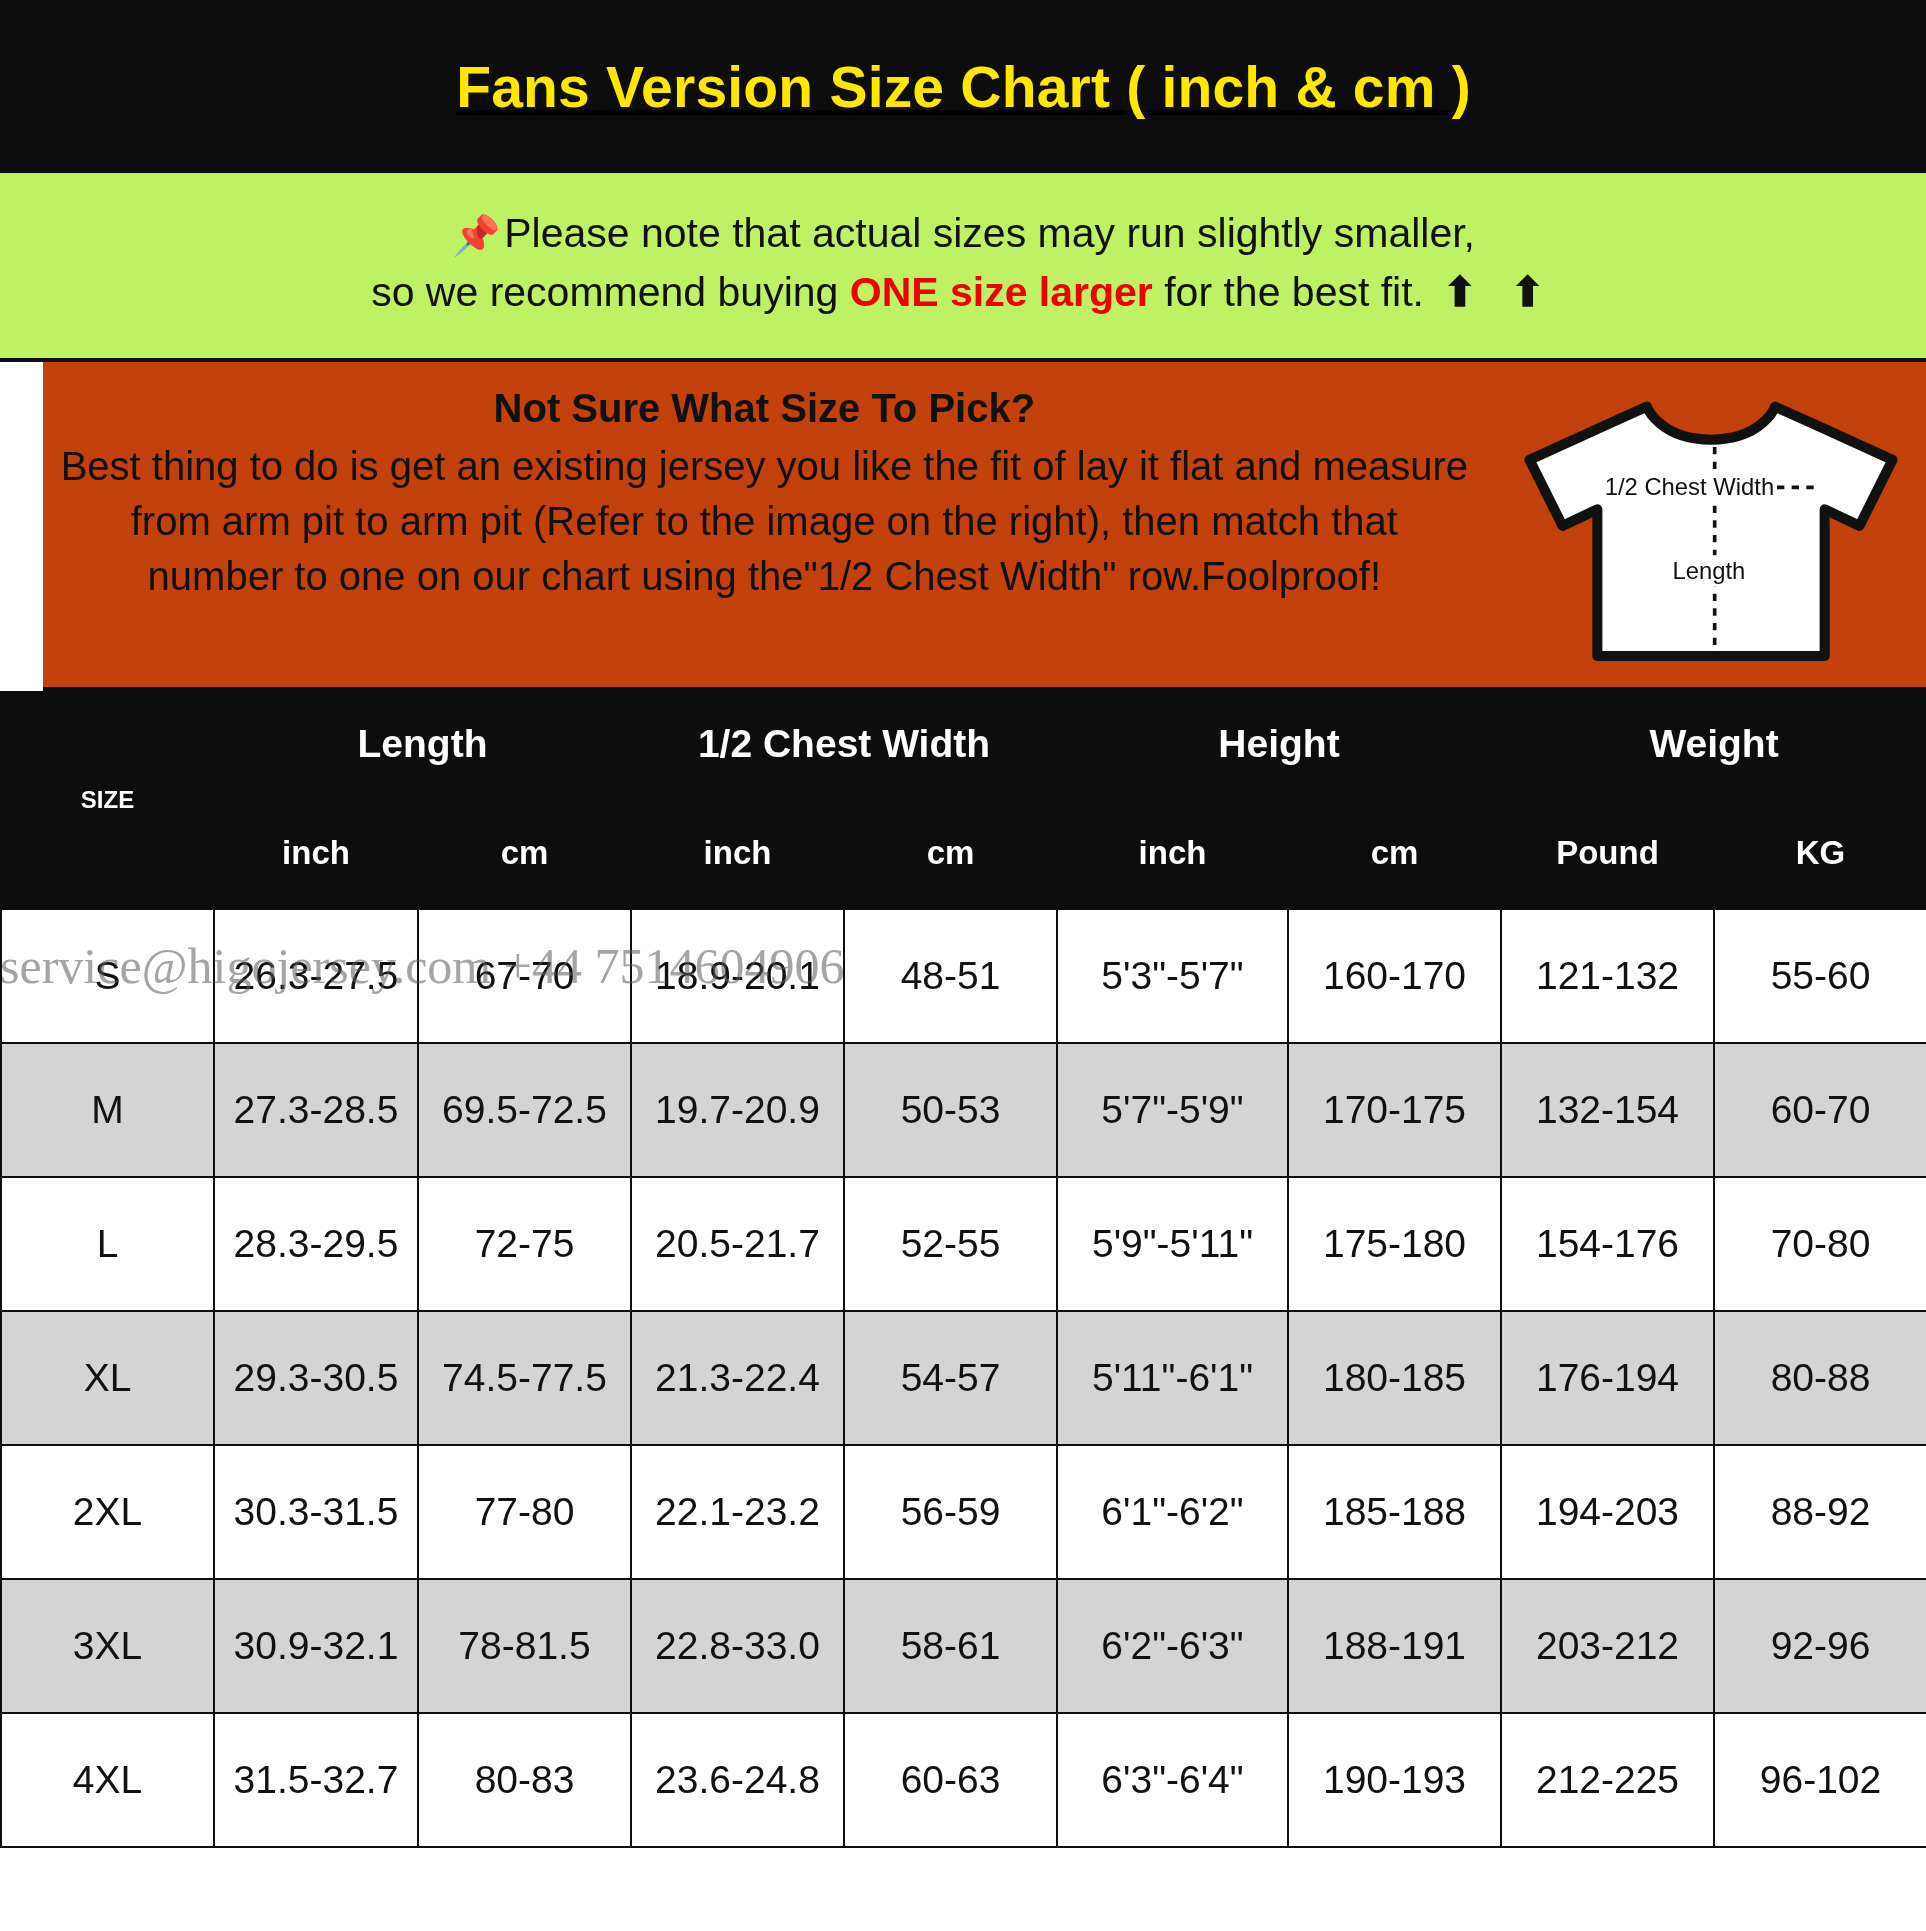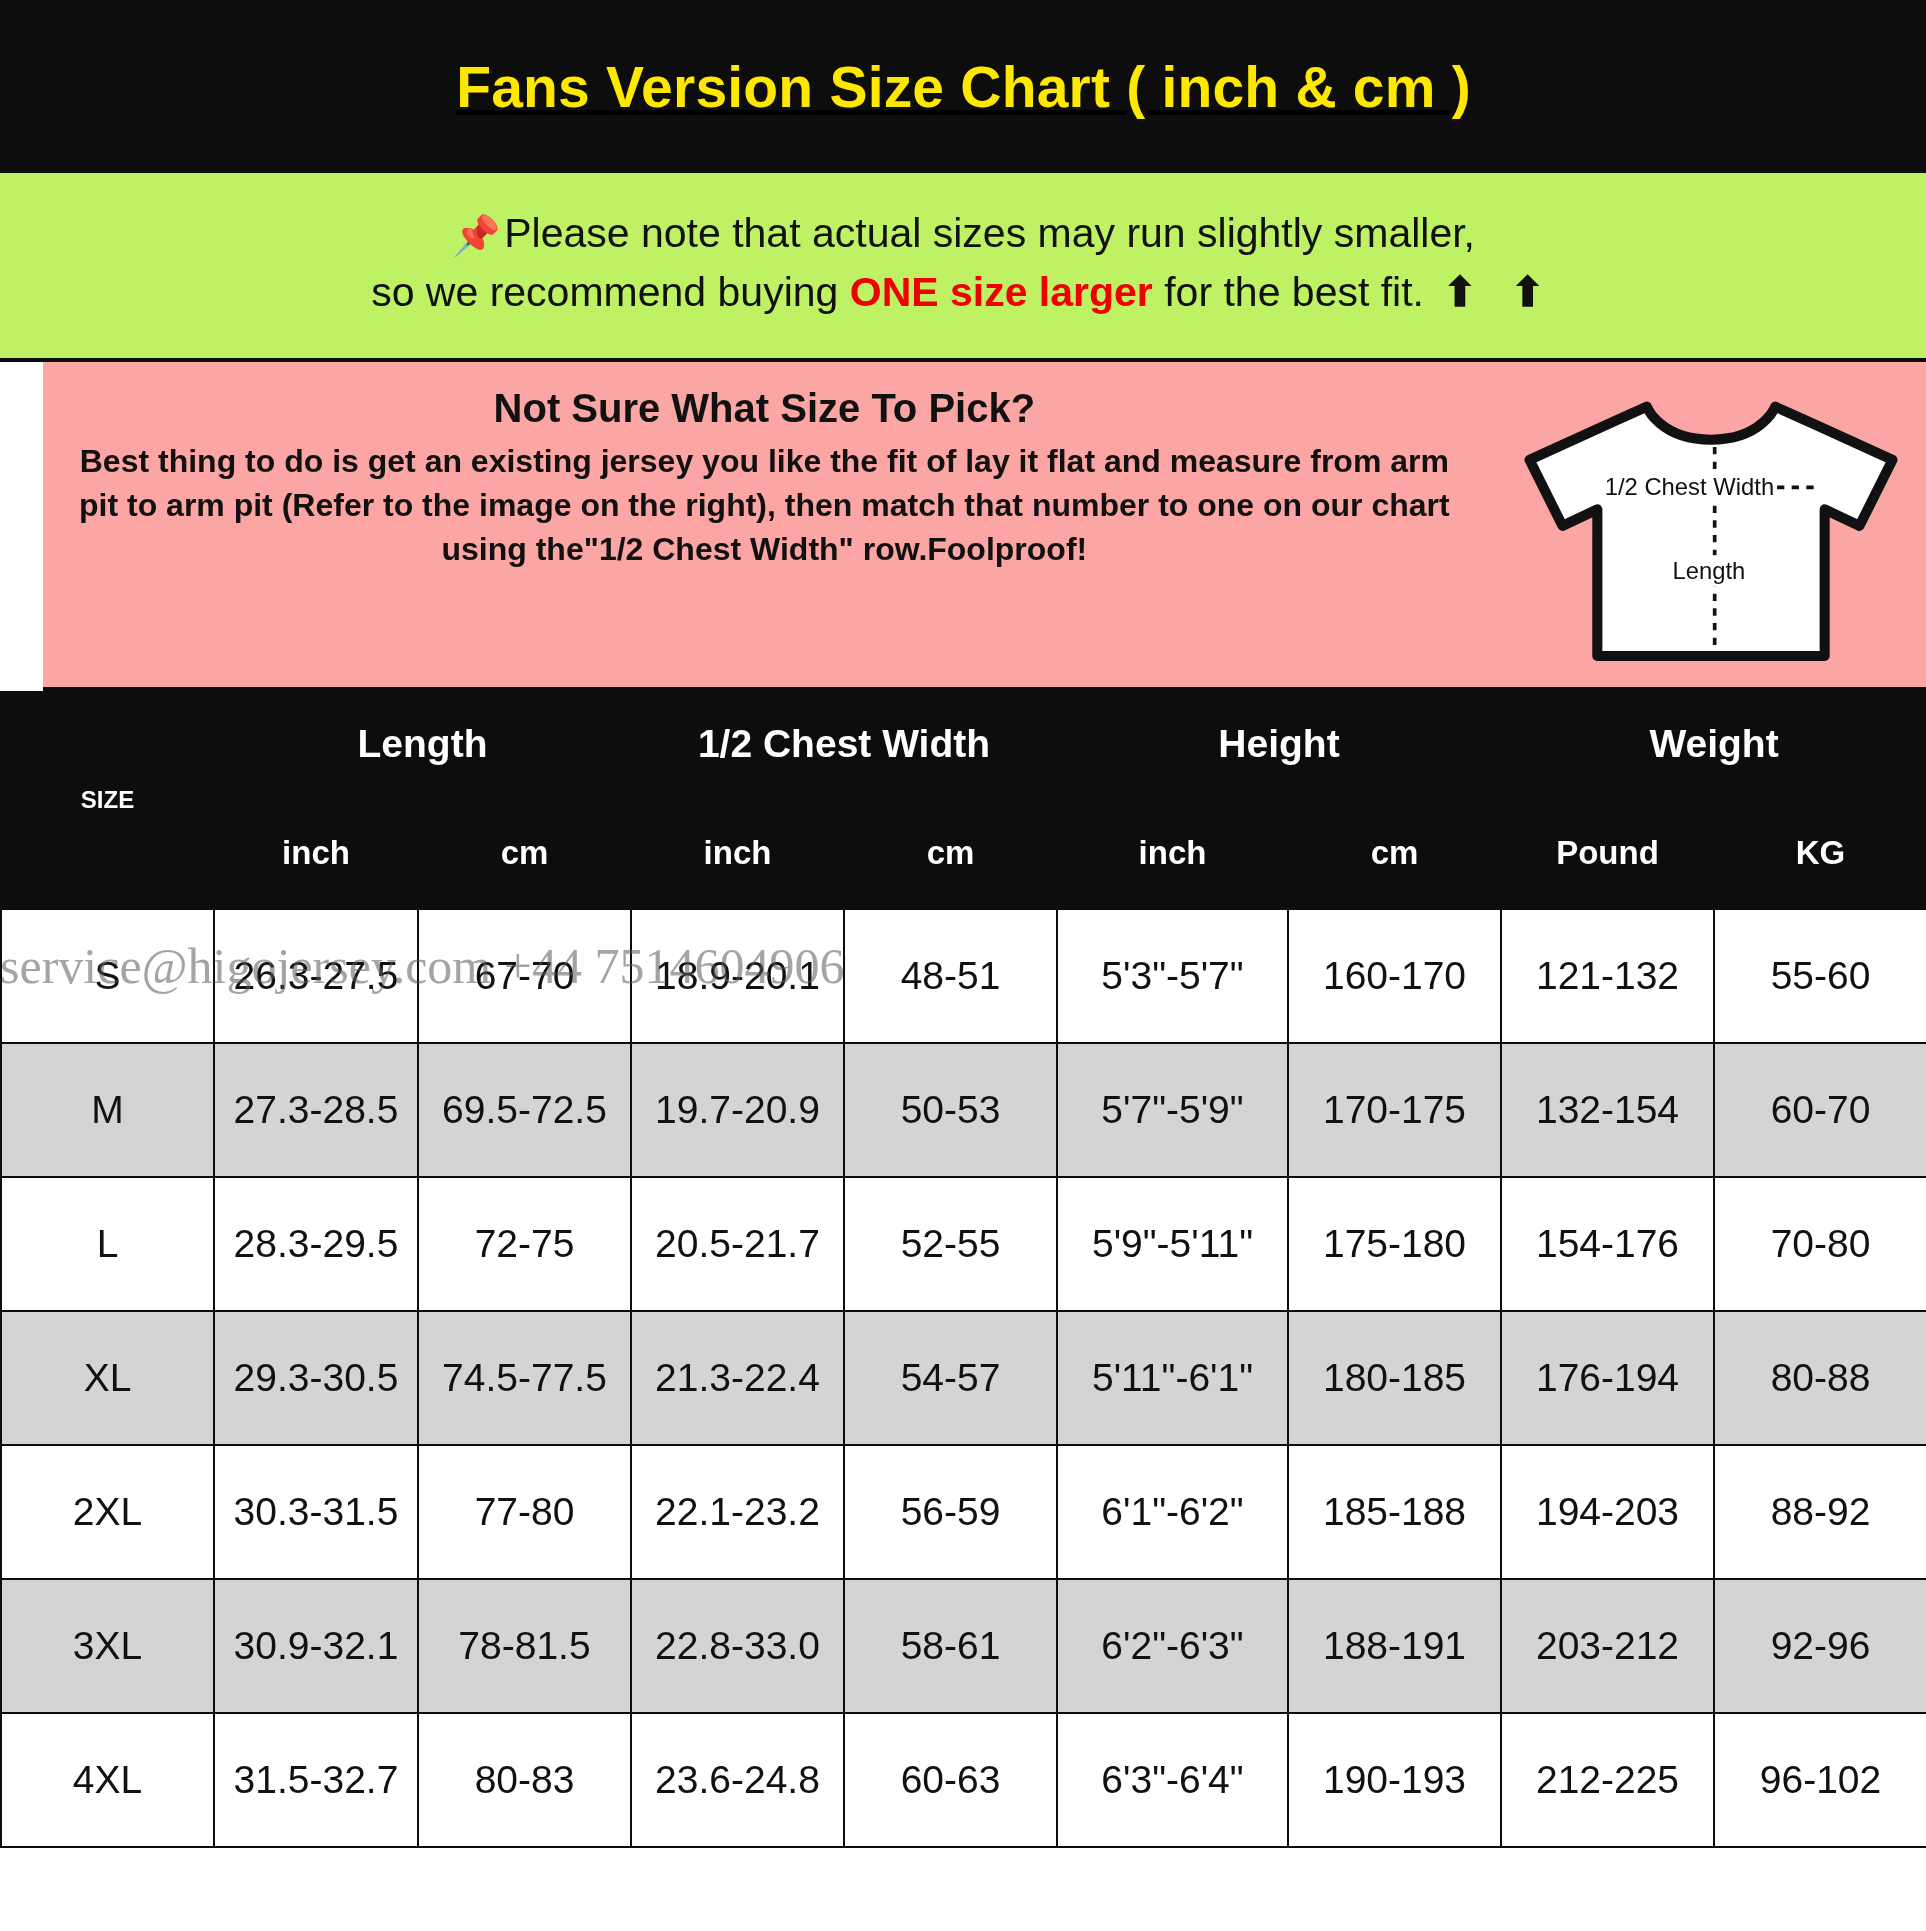--- a/index.html
+++ b/index.html
@@ -63,37 +63,37 @@
     font-weight: bold;
     margin-left: 7.3px;
   }
 
   
   .help-section {
     display: flex;
     align-items: flex-start;
     padding: 24px 0 20px 0;
     border-bottom: 4.6px solid #0d0d0d;
-    background: #fca5a5;
+    background: #c2410c;
     margin-left: 43px;
   }
   .help-text {
     flex: 1 1 auto;
     text-align: center;
     padding: 0 24px 0 14.7px;
   }
   .help-head {
     font-size: 40px;
     font-weight: bold;
     color: #111;
     margin-bottom: 7.3px;
   }
   .help-body {
-    font-size: 32px;
-    font-weight: bold;
+    font-size: 40px;
+    font-weight: normal;
     color: #111;
     line-height: 1.38;
   }
   .shirt-wrap {
     width: 432px;
     flex: 0 0 432px;
     display: flex;
     justify-content: center;
     padding-top: 5.5px;
   }

